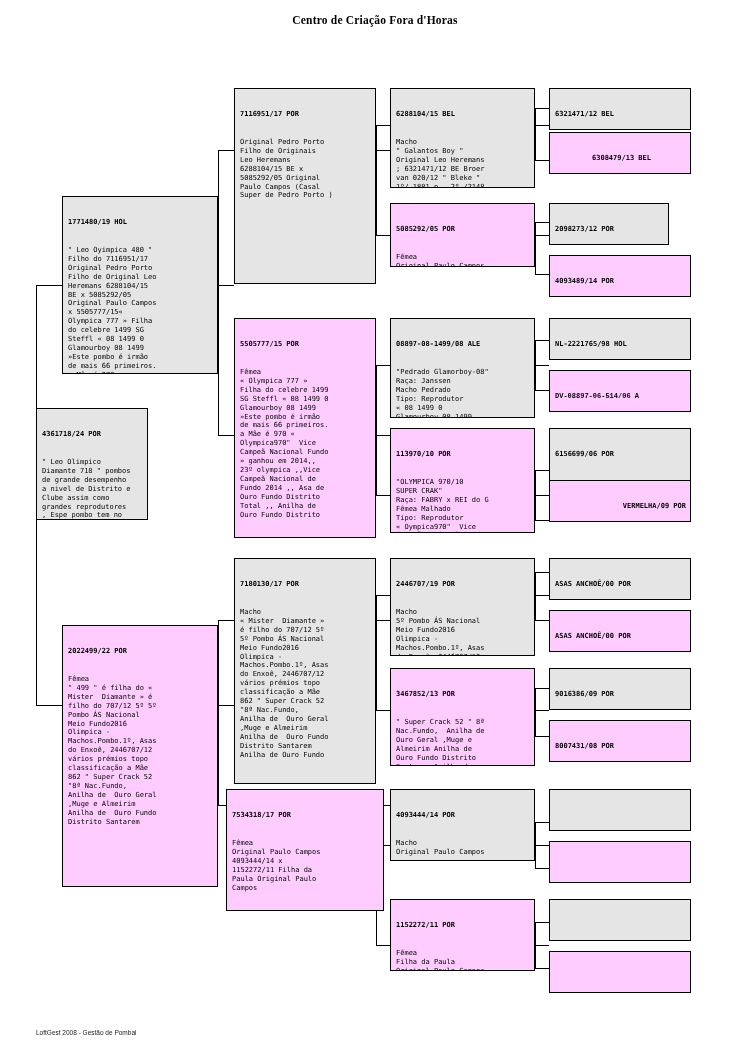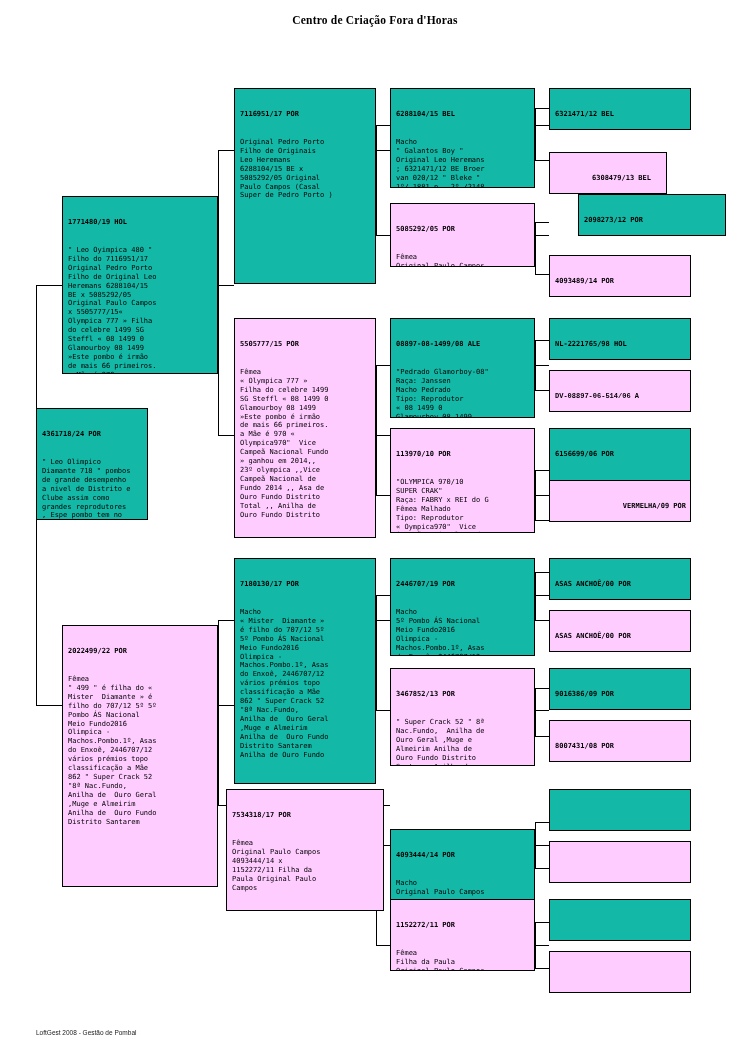--- a/index.html
+++ b/index.html
@@ -52,21 +52,21 @@
   }
   .box .hdr {
     font-weight: bold;
     display: block;
     margin-bottom: 1px;
     font-size: 7px;
   }
   .box .body {
     display: block;
   }
-  .blue  { background: #14b8a6; }
+  .blue  { background: #e5e5e5; }
   .pink  { background: #ffccff; }
   .conn {
     position: absolute;
     background: #000;
   }
   .conn.h { height: 1px; }
   .conn.v { width: 1px; }
 </style>
 </head>
 <body>
@@ -325,44 +325,44 @@
     <span class="hdr">3467852/13 POR</span>
     <span class="body">" Super Crack 52 " 8ª
 Nac.Fundo,  Anilha de
 Ouro Geral ,Muge e
 Almeirim Anilha de
 Ouro Fundo Distrito
 Santarem Anilha de
 Ouro Fundo Muge e</span>
   </div>
 
-  <div class="box blue" style="left:390px; top:789px; width:145px; height:72px;margin-top:40px;">
+  <div class="box blue" style="left:390px; top:789px; width:145px; height:72px;">
     <span class="hdr">4093444/14 POR</span>
     <span class="body">Macho
 Original Paulo Campos</span>
   </div>
 
   <div class="box pink" style="left:390px; top:899px; width:145px; height:72px;">
     <span class="hdr">1152272/11 POR</span>
     <span class="body">Fêmea
 Filha da Paula
 Original Paulo Campos</span>
   </div>
 
   <div class="box blue" style="left:549px; top:88px; width:142px; height:42px;">
     <span class="hdr">6321471/12 BEL</span>
     
   </div>
 
-  <div class="box pink" style="left:549px; top:152px; width:118px; height:42px;padding-left:42px;">
+  <div class="box pink" style="left:549px; top:132px; width:142px; height:42px;padding-left:42px;">
     <span class="hdr">6308479/13 BEL</span>
     
   </div>
 
-  <div class="box blue" style="left:549px; top:194px; width:148px; height:42px;margin-left:29px;">
+  <div class="box blue" style="left:549px; top:203px; width:120px; height:42px;">
     <span class="hdr">2098273/12 POR</span>
     
   </div>
 
   <div class="box pink" style="left:549px; top:255px; width:142px; height:42px;">
     <span class="hdr">4093489/14 POR</span>
     
   </div>
 
   <div class="box blue" style="left:549px; top:318px; width:142px; height:42px;">

